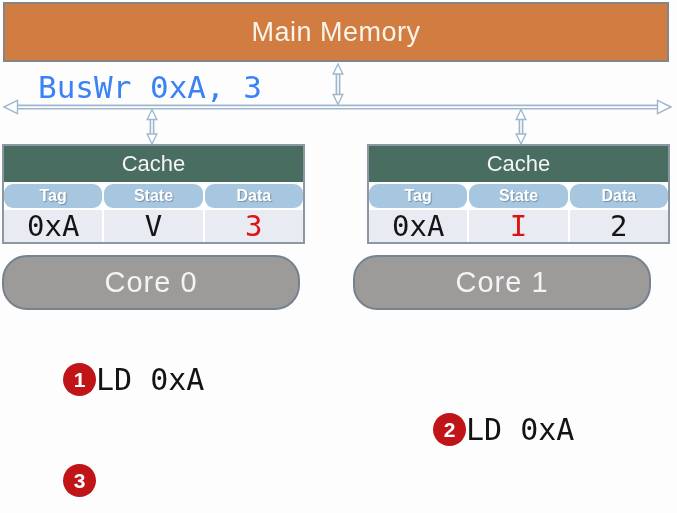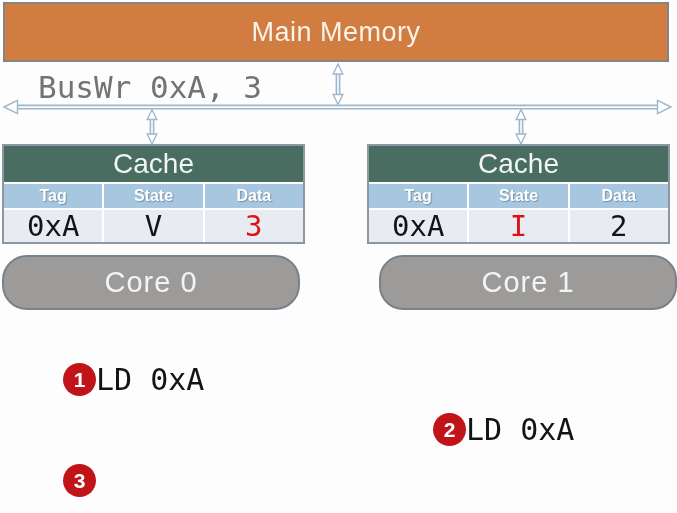--- a/index.html
+++ b/index.html
@@ -14,64 +14,65 @@
   .memory{
     position:absolute;left:3px;top:2px;width:662px;height:56px;
     background:#d17c41;border:2.5px solid #858585;
     display:flex;align-items:center;justify-content:center;
   }
   .memory span{color:#faf3ea;font-size:27px;letter-spacing:.5px;}
 
   
   .bus-label{
     position:absolute;left:38px;top:69px;
-    font-size:31px;color:#737373;white-space:pre;
+    font-size:31px;color:#3b82f6;white-space:pre;
   }
 
   
   svg.wires{position:absolute;left:0;top:0;pointer-events:none;}
   .wire{stroke:#9fb7cd;stroke-width:1.6;fill:none;}
   .head{stroke:#9fb7cd;stroke-width:1.4;fill:#ffffff;}
 
   
   .cache{
     position:absolute;top:144px;width:299px;
     border:2px solid #8b97a2;background:#ffffff;
   }
   .cache.left{left:2px;}
   .cache.right{left:367px;}
   .cache-title{
     height:36px;background:#4a6d62;border-bottom:2px solid #fdfdfd;
     display:flex;align-items:center;justify-content:center;
-    color:#f2f5f3;font-size:28px;
+    color:#f2f5f3;font-size:22px;
   }
   .thead,.trow{display:flex;gap:2px;background:#ffffff;}
   .thead .cell{
     flex:1;height:24px;background:#a6c7df;
     display:flex;align-items:center;justify-content:center;
     color:#ffffff;font-weight:bold;font-size:16px;
     text-shadow:1px 1px 1px rgba(80,100,125,.55);
+    border-radius:9px;
   }
   .trow{border-top:2px solid #ffffff;}
   .trow .cell{
     flex:1;height:32px;background:#e8ecf2;
     display:flex;align-items:center;justify-content:center;
     color:#141414;font-size:29px;
   }
   .trow .cell.red{color:#dd1212;}
 
   
   .core{
     position:absolute;top:255px;width:294px;height:51px;
     background:#9c9b9a;border:2.5px solid #76828e;
     display:flex;align-items:center;justify-content:center;
     color:#f4f4f4;font-size:29px;letter-spacing:1px;
   }
   .core.c0{left:2px;border-radius:25px;}
-  .core.c1{left:379px;border-radius:24px;}
+  .core.c1{left:353px;border-radius:24px;}
 
   
   .op{position:absolute;display:flex;align-items:center;}
   .op.op1{left:63px;top:362px;}
   .op.op2{left:433px;top:412px;}
   .op.op3{left:63px;top:464px;}
   .badge{
     width:33px;height:33px;border-radius:50%;
     background:#c11418;color:#ffffff;
     display:flex;align-items:center;justify-content:center;

